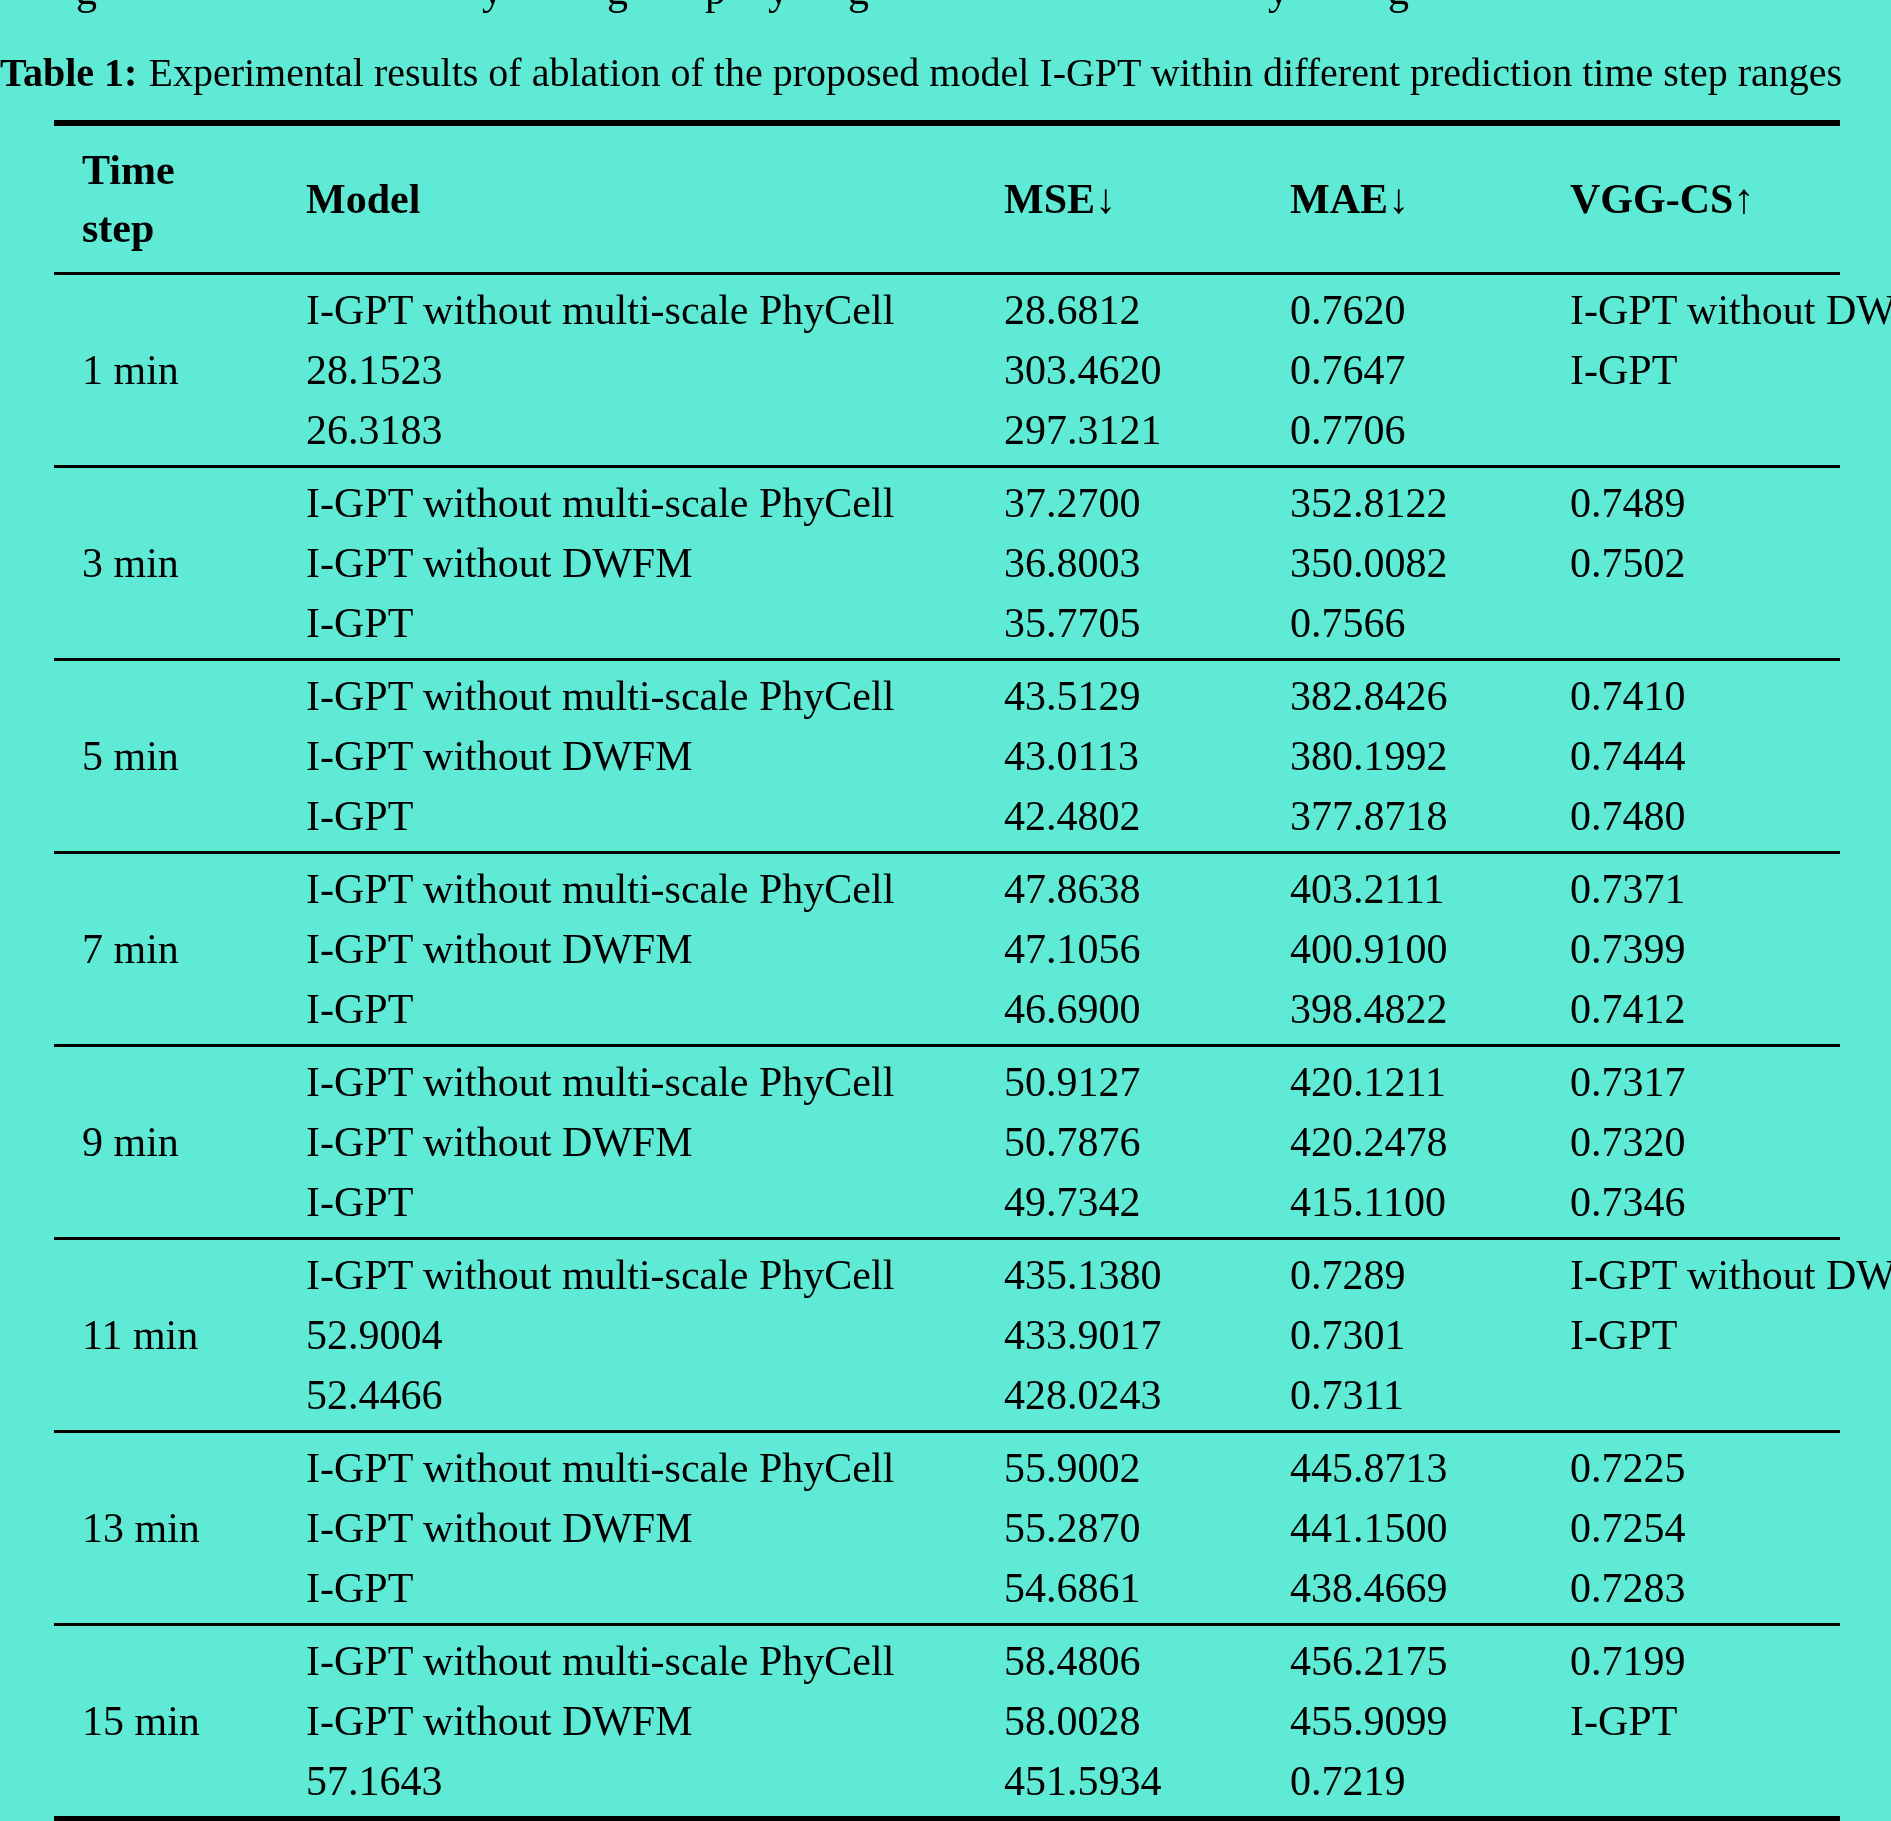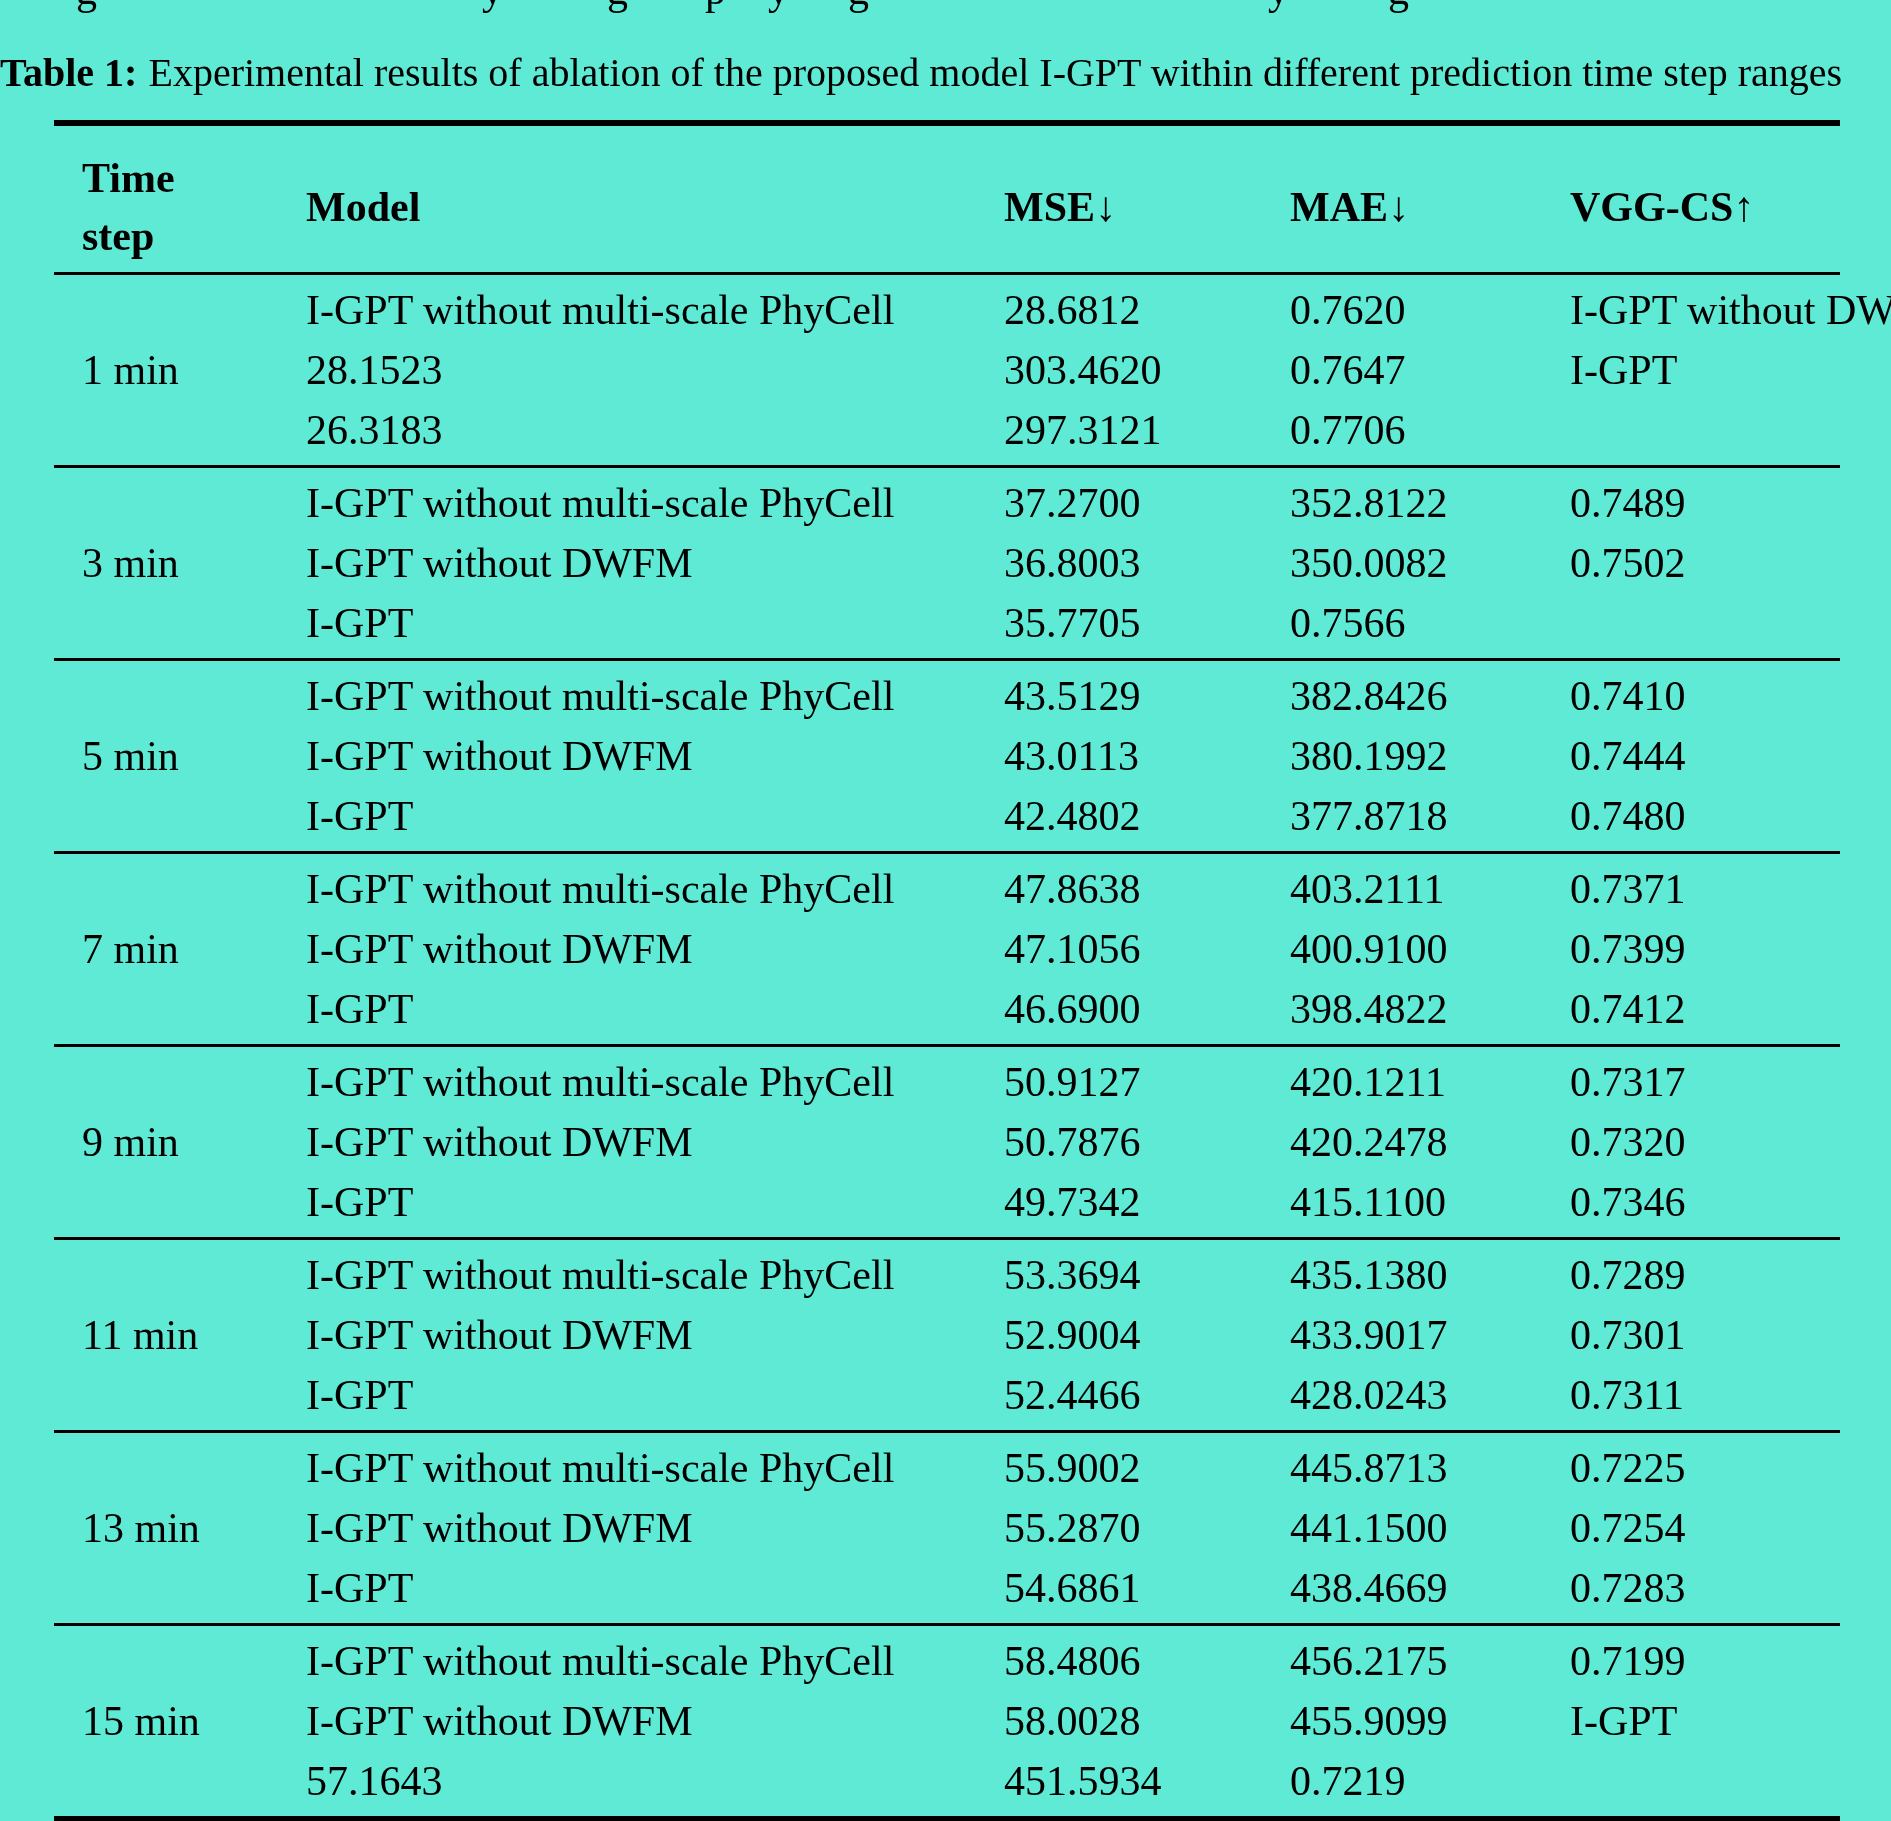--- a/index.html
+++ b/index.html
@@ -52,21 +52,21 @@
   .rule.mid    { height: 3px; }
   .rule.bottom { height: 6px; }
   .grule       { height: 3px; background: #000; width: 100%; }
   .group:last-child .grule { display: none; }
 
   .ggrid {
     display: grid;
     grid-template-columns: 252px 698px 286px 280px 1fr;
   }
 
-  .thead { height: 130px; margin-top: 16px; }
+  .thead { height: 146px; }
   .thead .ggrid { height: 100%; align-items: center; }
   .hcell { font-weight: bold; font-size: 42px; line-height: 48px; }
   .hcell.time { padding-left: 28px; }
   .hcell.time span { display: block; line-height: 58px; }
 
   .group { }
   .group .ggrid {
     height: 190px;
     grid-auto-rows: 60px;
     align-content: center;
@@ -204,21 +204,20 @@
             <div class="cell">49.7342</div>
             <div class="cell">415.1100</div>
             <div class="cell">0.7346</div>
           </div>
           <div class="grule"></div>
         </div>
         <div class="group">
           <div class="ggrid">
             <div class="cell time">11 min</div>
             <div class="cell">I-GPT without multi-scale PhyCell</div>
-            <div class="cell">53.3694</div>
             <div class="cell">435.1380</div>
             <div class="cell">0.7289</div>
             <div class="cell">I-GPT without DWFM</div>
             <div class="cell">52.9004</div>
             <div class="cell">433.9017</div>
             <div class="cell">0.7301</div>
             <div class="cell">I-GPT</div>
             <div class="cell">52.4466</div>
             <div class="cell">428.0243</div>
             <div class="cell">0.7311</div>

